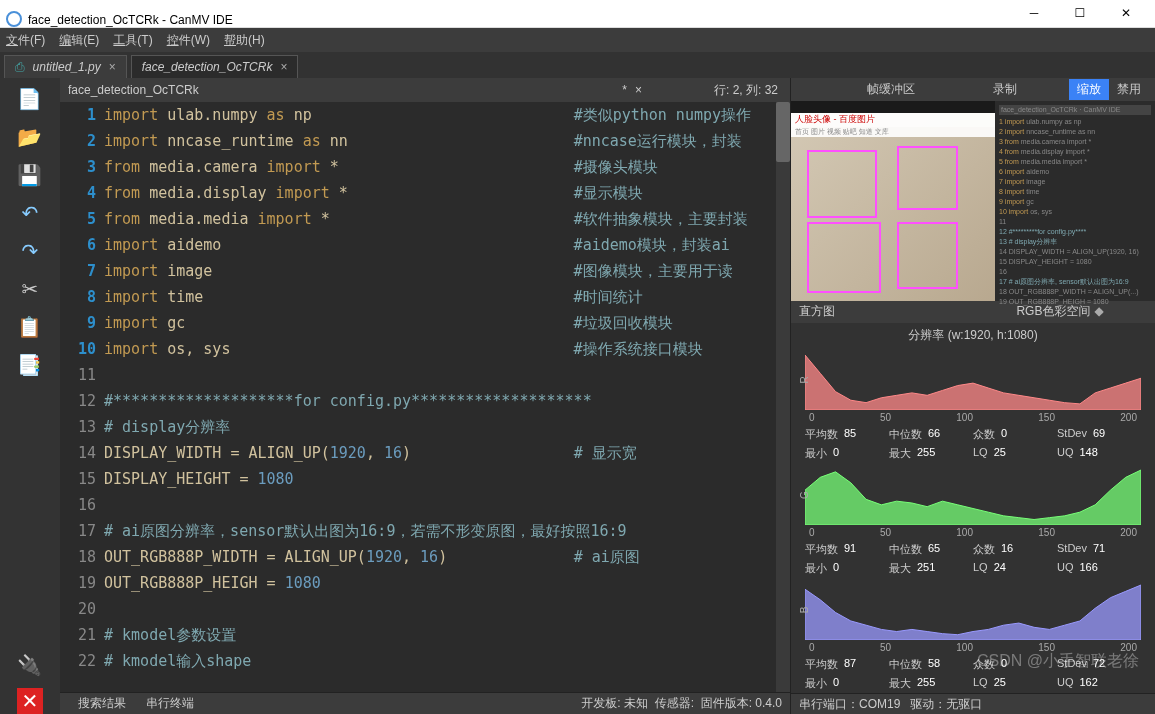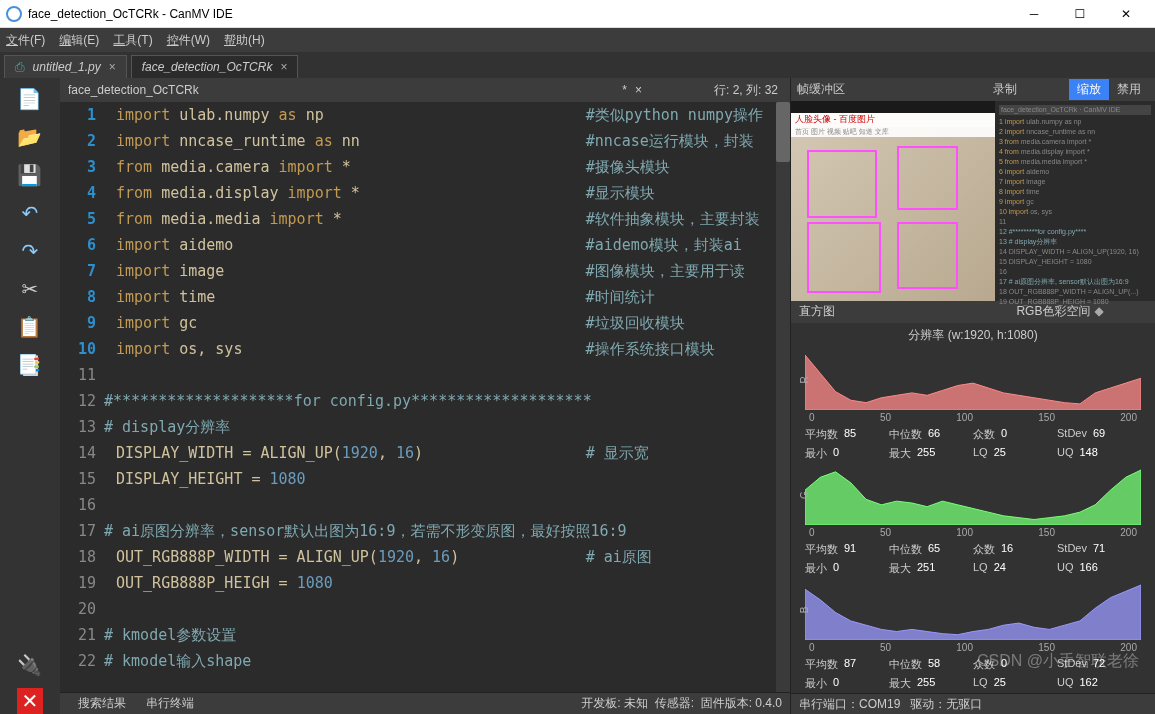--- a/index.html
+++ b/index.html
@@ -1,18 +1,18 @@
 <!DOCTYPE html>
 <html><head>
 <meta charset="utf-8">
 <style>
 * { margin: 0; padding: 0; box-sizing: border-box; }
 body { font-family: "Microsoft YaHei", sans-serif; font-size: 12px; background: #2b2b2b; color: #ccc; width: 1155px; height: 714px; overflow:hidden; display:flex; flex-direction:column; }
 
-.titlebar { background: #fff; color: #000; height: 28px; display: flex; align-items: center; padding: 0 6px; border-bottom: 1px solid #ddd; }
+.titlebar { background: #fff; color: #000; height: 28px; display: flex; align-items: flex-end; padding: 0 6px; border-bottom: 1px solid #ddd; }
 .titlebar .icn { width:16px; height:16px; border:2px solid #4a90d9; border-radius:50%; margin-right:6px; }
 .titlebar .t { flex:1; font-size:12px; }
 .winbtns { display:flex; }
 .winbtn { width:46px; height:28px; display:flex; align-items:center; justify-content:center; font-size:12px; }
 
 .menubar { background:#3c3c3c; height:24px; display:flex; align-items:center; padding:0 6px; gap:14px; font-size:12px; }
 .menubar span { text-decoration:underline; text-decoration-color:transparent; }
 .menubar span:first-letter { text-decoration:underline; }
 
 .doctabs { background:#323232; height:26px; display:flex; align-items:flex-end; }
@@ -32,26 +32,26 @@
 
 .code { flex:1; background:#2b2b2b; overflow:hidden; position:relative; }
 .scrollbar { position:absolute; right:0; top:0; width:14px; height:100%; background:#3a3a3a; }
 .scrollbar::after { content:''; position:absolute; top:0; left:0; width:100%; height:60px; background:#666; border-radius:2px; }
 .line { display:flex; font-family:Consolas,monospace; font-size:15px; line-height:26px; white-space:pre; }
 .linenum { width:44px; text-align:right; padding-right:8px; color:#888; }
 .linenum.c { color:#2d8fcc; font-weight:bold; }
 .code-text { flex:1; }
 .kw { color:#c29a52; }
 .cm { color:#7fa8b0; }
-.id { color:#d1c29e;margin-left:12px; }
+.id { color:#d1c29e; }
 .num { color:#6b9cbe; }
 
 .rightpane { width:365px; background:#323232; display:flex; flex-direction:column; border-left:1px solid #222; }
 .rphdr { height:24px; display:flex; align-items:center; padding:0 6px; background:#3c3c3c; }
-.rphdr .lab { flex:1; }
+.rphdr .lab { flex:1;text-align:center; }
 .rphdr .btn { padding:2px 8px; }
 .rphdr .btn.on { background:#3b82f6; color:#fff;margin-left:44px; }
 .framebuf { height:200px; background:#1a1a1a; position:relative; display:flex; }
 .fbimg { flex:1; background:linear-gradient(135deg,#d4c9b5,#b8a88f); position:relative;margin-top:12px; }
 .fbright { width:160px; background:#2b2b2b; font-size:7px; padding:4px; line-height:10px; color:#888; }
 .fbright .mini { color:#c29a52; }
 .face { position:absolute; border:2px solid #ff4fff; }
 .fbbanner { position:absolute; top:0; left:0; right:0; height:14px; background:rgba(255,255,255,0.95); color:#c00; font-size:9px; padding:0 4px; display:flex; align-items:center; }
 .fbnav { position:absolute; top:14px; left:0; right:0; height:10px; font-size:7px; color:#888; padding:0 4px; background:rgba(255,255,255,0.9); }
 

